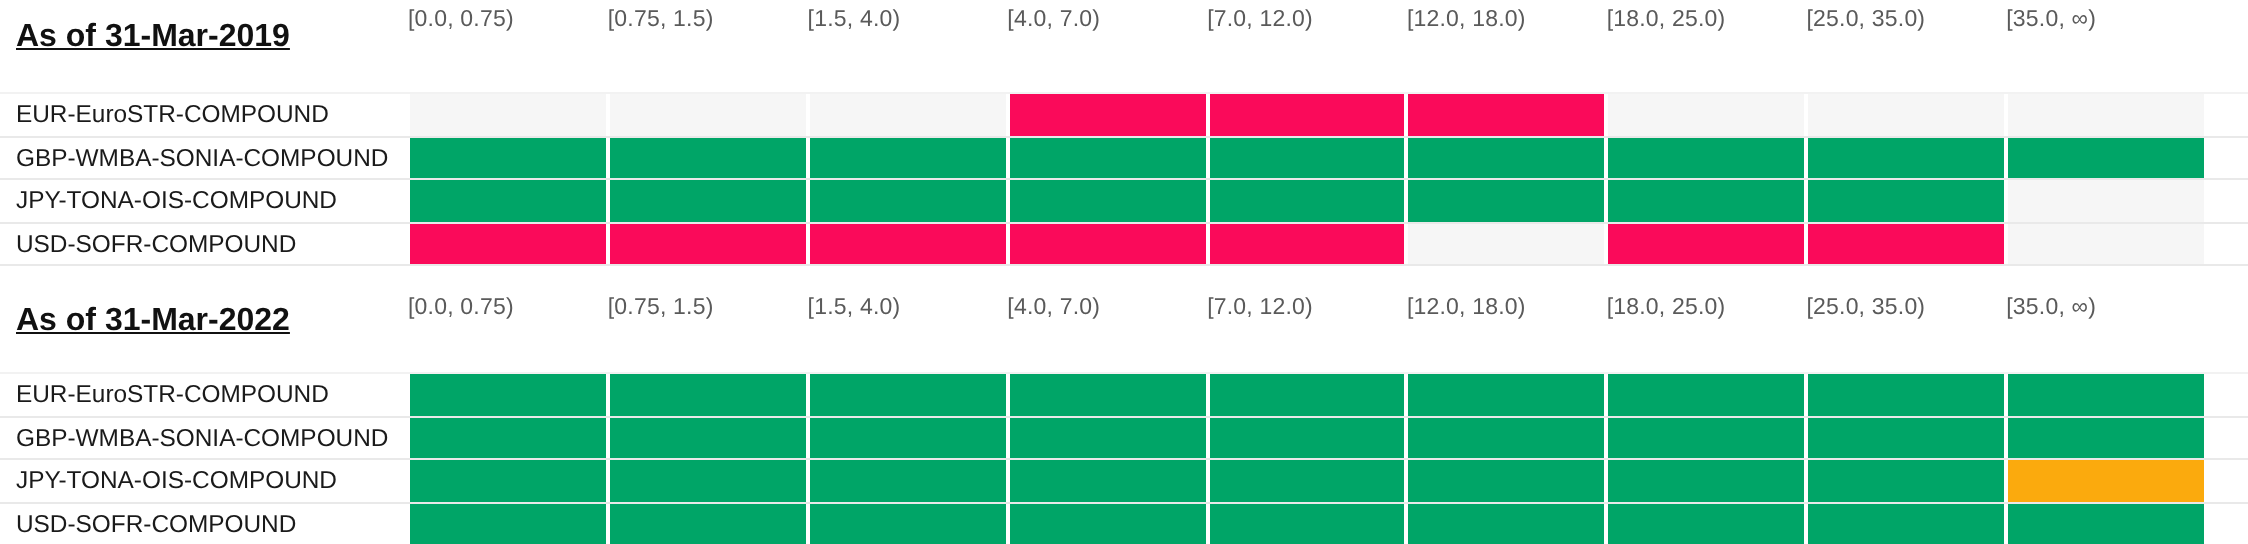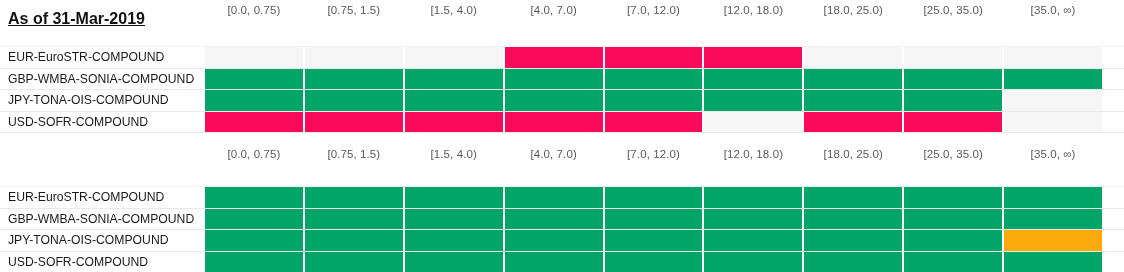--- a/index.html
+++ b/index.html
@@ -30,21 +30,21 @@
   .header-row{
     position:absolute;
     left:204px;
     width:899px;
     display:flex;
   }
   #panel-2019 .header-row{top:4px;}
   #panel-2022 .header-row{top:8px;}
   .col-header{
     flex:1 1 0;
-    text-align:center;
+    text-align:left;
     font-size:11.5px;
     color:#5a5a5a;
     white-space:nowrap;
     letter-spacing:0.1px;
   }
 
   .grid{
     position:absolute;
     left:0;
     width:1124px;
@@ -158,20 +158,21 @@
           <div class="cell empty"></div>
           <div class="cell red"></div>
           <div class="cell red"></div>
           <div class="cell empty"></div>
         </div>
       </div>
     </div>
 </div>
 
 <div class="panel" id="panel-2022">
+  <div class="panel-title">As of 31-Mar-2022</div>
   <div class="header-row">
     <div class="col-header">[0.0, 0.75)</div>
     <div class="col-header">[0.75, 1.5)</div>
     <div class="col-header">[1.5, 4.0)</div>
     <div class="col-header">[4.0, 7.0)</div>
     <div class="col-header">[7.0, 12.0)</div>
     <div class="col-header">[12.0, 18.0)</div>
     <div class="col-header">[18.0, 25.0)</div>
     <div class="col-header">[25.0, 35.0)</div>
     <div class="col-header">[35.0, ∞)</div>

